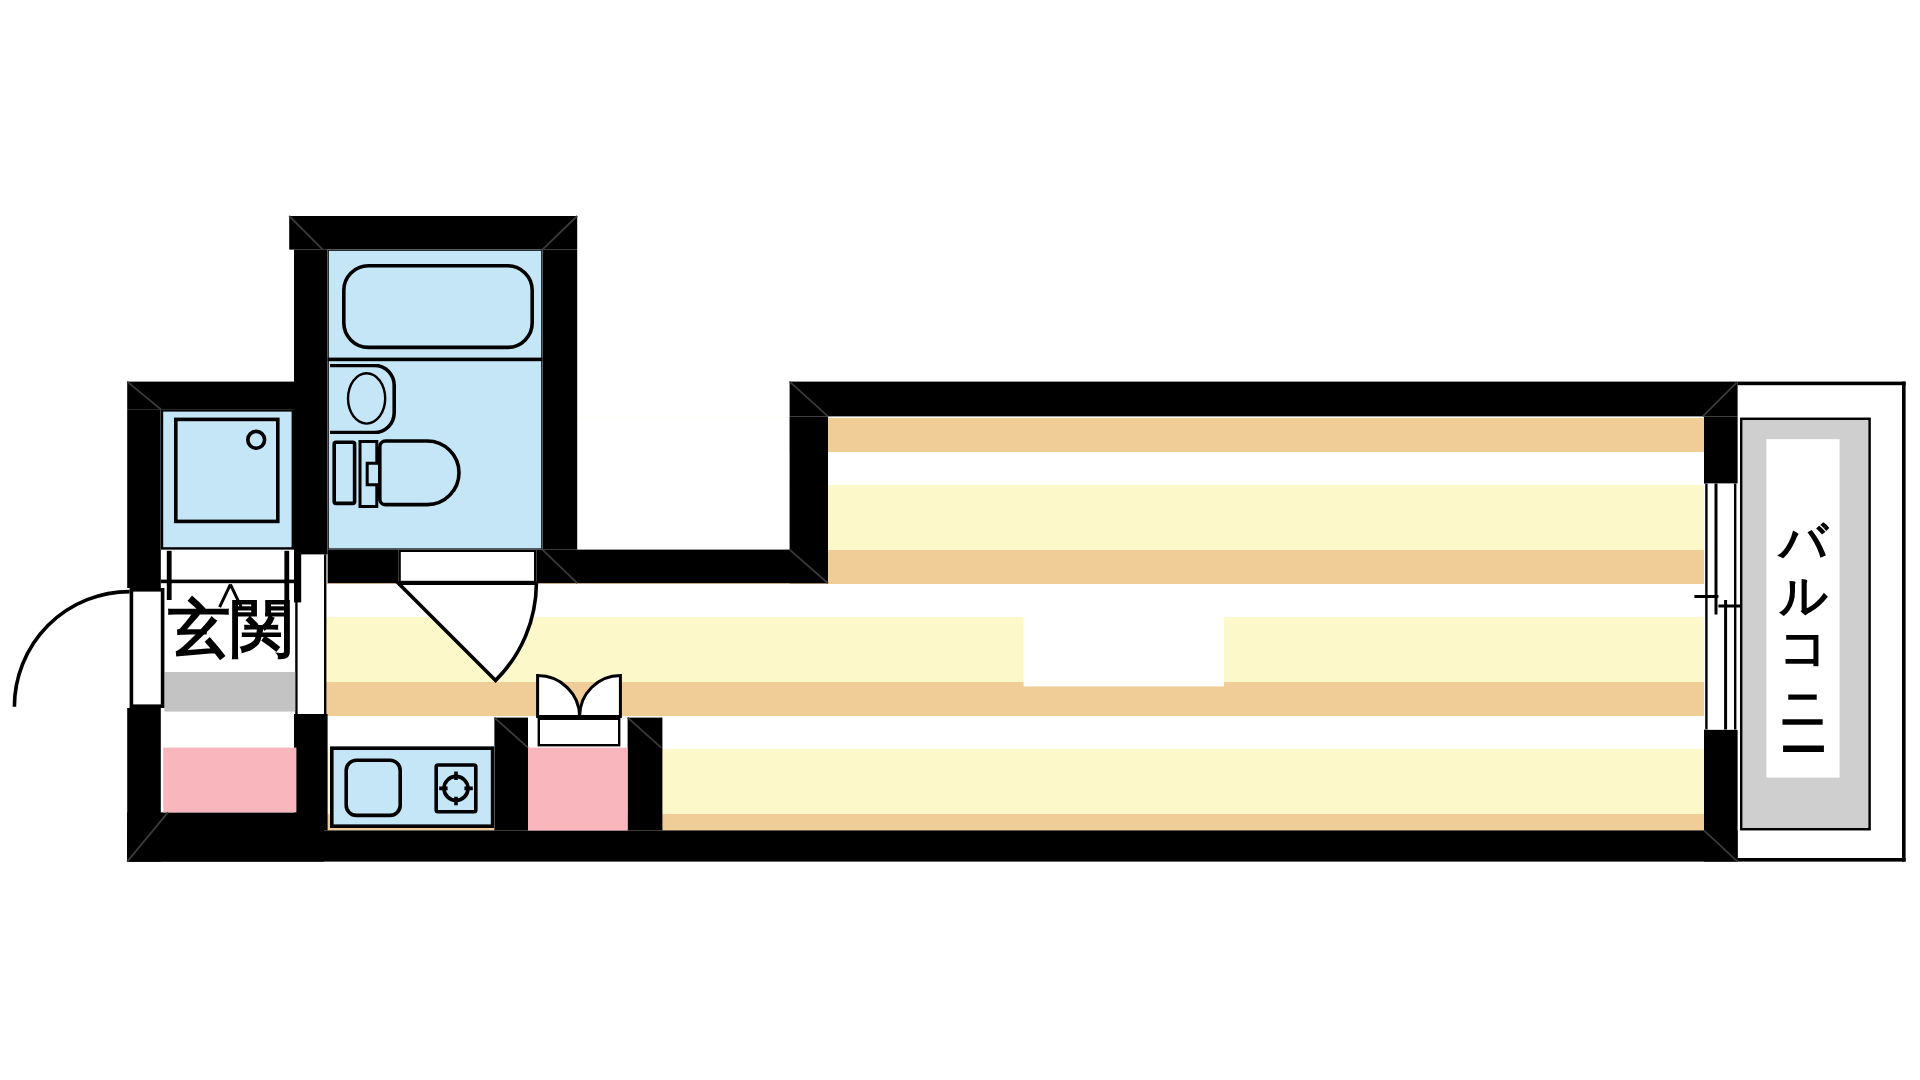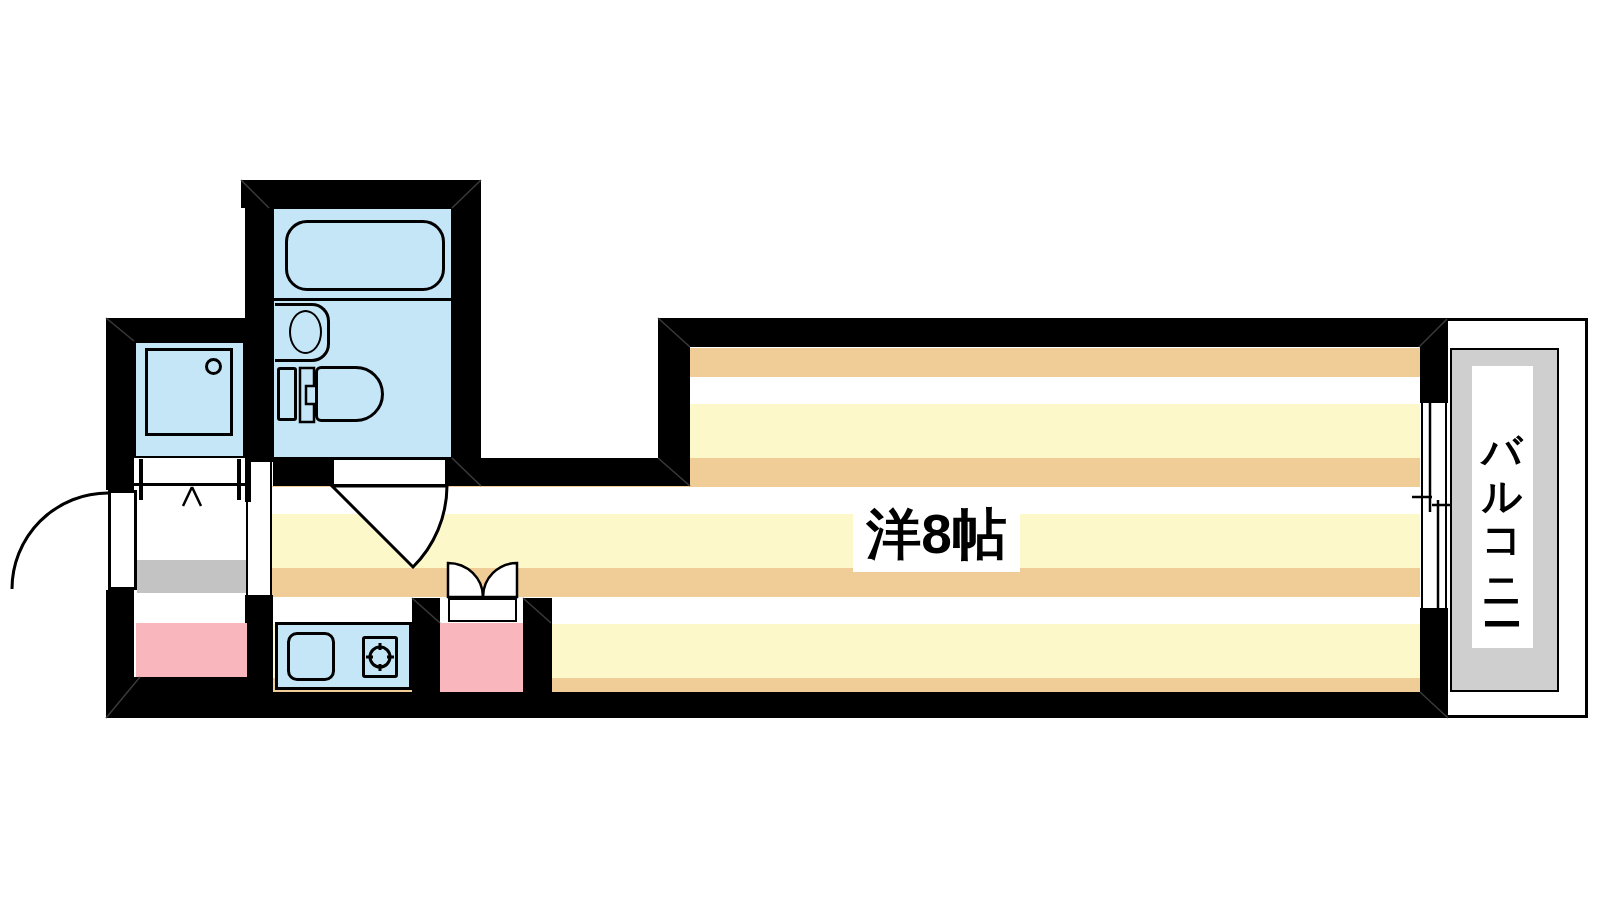--- a/index.html
+++ b/index.html
@@ -82,22 +82,22 @@
   <div class="abs" style="left:287px;top:632px;width:48px;height:49px;border:3px solid var(--line);border-radius:10px;z-index:5"></div>
   <div class="abs" style="left:362px;top:636px;width:36px;height:42px;border:3px solid var(--line);border-radius:3px;z-index:5"></div>
 
   <div class="abs" style="left:1448px;top:318px;width:140px;height:400px;background:#fff;border:3px solid var(--line);border-left:none;z-index:2"></div>
   <div class="abs" style="left:1450px;top:348px;width:109px;height:344px;background:var(--balcony-gray);border:2px solid var(--line);z-index:3"></div>
   <div class="abs white-patch" style="left:1472px;top:366px;width:61px;height:282px;z-index:4"></div>
   <div class="abs lbl vtext" style="left:1472px;top:366px;width:61px;height:282px;font-size:40px">バルコニー</div>
 
   <div class="abs" style="left:1421px;top:403px;width:27px;height:205px;background:#fff;z-index:4"></div>
 
+  <div class="abs lbl" style="left:134px;top:494px;width:116px;height:62px;font-size:52px">玄関</div>
   <div class="abs white-patch" style="left:853px;top:498px;width:167px;height:74px;z-index:5"></div>
-  <div class="abs lbl" style="left:845px;top:496px;width:183px;height:76px;font-size:55px;z-index:7">洋8帖</div>
 
   <svg class="overlay" width="1600" height="900" viewBox="0 0 1600 900">
 
     <path d="M108,493 A96,96 0 0 0 12,589" fill="none" stroke="#000" stroke-width="3"></path>
 
     <path d="M192,487 L183,506 M192,487 L201,506" fill="none" stroke="#000" stroke-width="2.5"></path>
 
     <path d="M332,486 L413,567 A115,115 0 0 0 447,486 Z" fill="#fff" stroke="#000" stroke-width="3"></path>
 
     <path d="M448,597 L448,563 A35,34 0 0 1 483,597 Z" fill="#fff" stroke="#000" stroke-width="2.5"></path>

